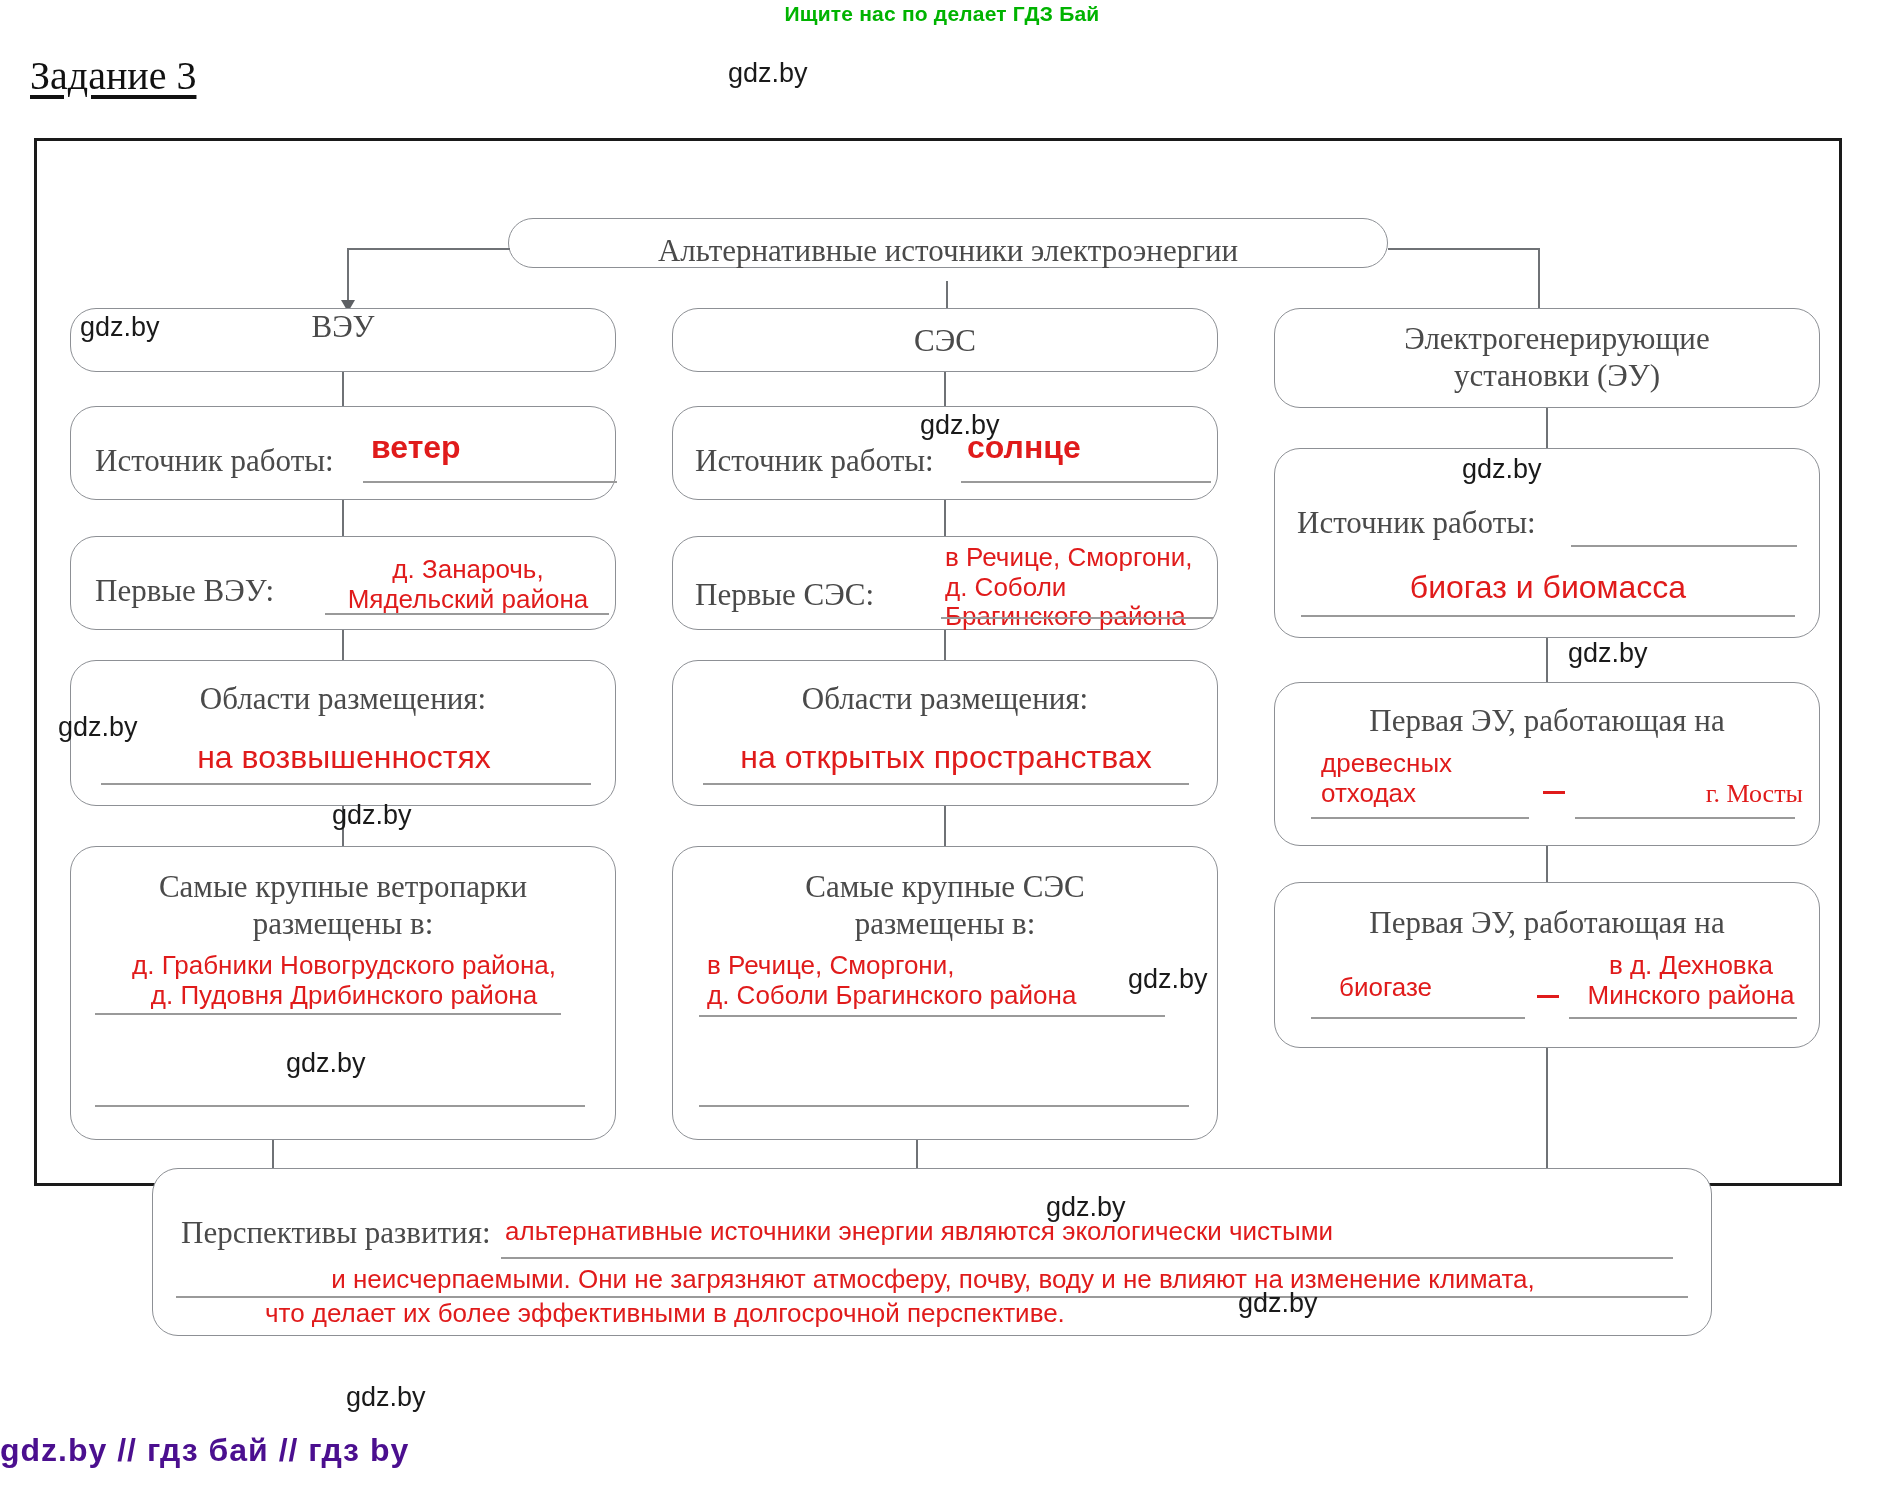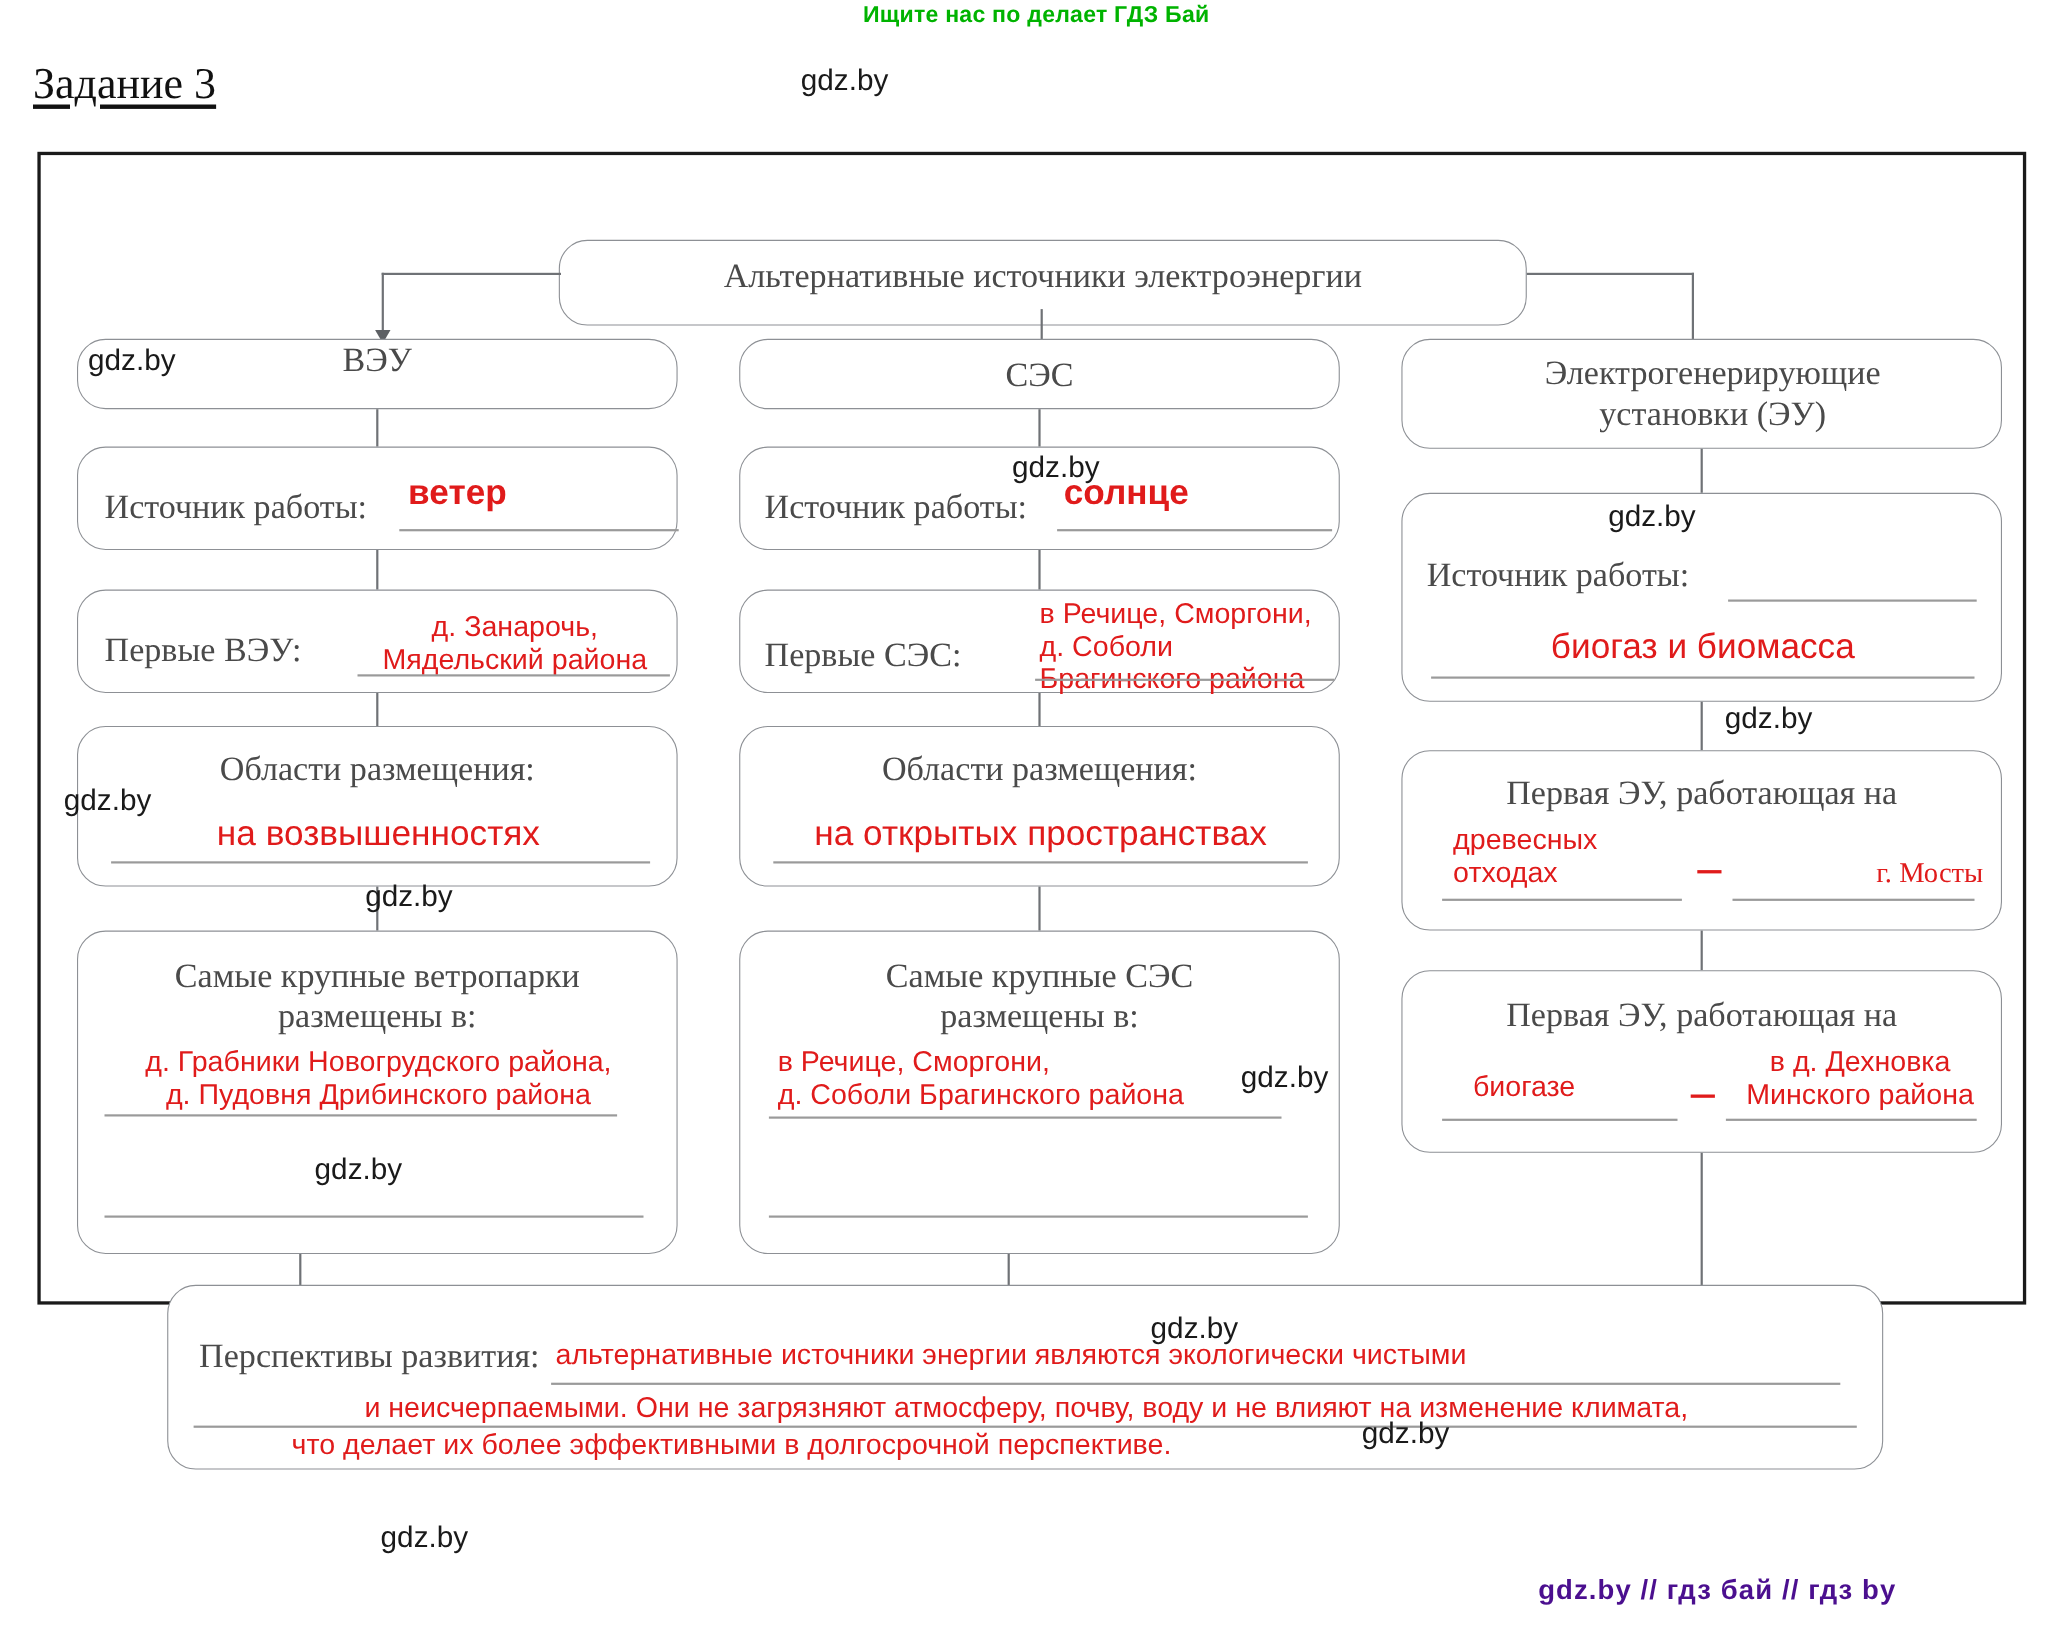--- a/index.html
+++ b/index.html
@@ -19,23 +19,23 @@
     font-weight:bold;font-size:21px;letter-spacing:.2px;
   }
   #task-title{
     top:52px;left:30px;
     font-size:40px;color:#111;
     text-decoration:underline;
     text-underline-offset:6px;
     font-family:"Liberation Serif",serif;
   }
   #footer-links{
-    top:1432px;left:0;width:1724px;text-align:right;
+    top:1432px;left:0;width:1724px;text-align:left;
     color:#4b0f8f;font-family:"Liberation Sans",sans-serif;
-    font-weight:bold;font-size:25px;letter-spacing:1px;
+    font-weight:bold;font-size:32px;letter-spacing:1px;
   }
 
   
   .wm{
     font-family:"Liberation Sans",sans-serif;
     color:#1a1a1a;font-size:27px;white-space:nowrap;
     z-index:30;
     text-align:center;
   }
 
@@ -92,21 +92,21 @@
 </head>
 <body>
 
 <div class="abs" id="promo-banner">Ищите нас по делает ГДЗ Бай</div>
 <div class="abs" id="task-title">Задание 3</div>
 
 <div class="abs wm" style="top:58px;left:728px;">gdz.by</div>
 
 <div class="abs" id="diagram-frame"></div>
 
-<div class="node" style="top:218px;left:508px;width:880px;height:78px;">
+<div class="node" style="top:218px;left:508px;width:880px;height:50px;">
   <div class="node-label node-title" style="margin-top:14px;">Альтернативные источники электроэнергии</div>
 </div>
 
 <div class="ln lnh abs" style="top:248px;left:347px;width:163px;"></div>
 <div class="ln lnv abs" style="top:248px;left:347px;height:56px;"></div>
 <div class="arrow abs" style="top:300px;left:341px;"></div>
 
 <div class="ln lnv abs" style="top:281px;left:946px;height:56px;"></div>
 <div class="arrow abs" style="top:333px;left:940px;"></div>
 

